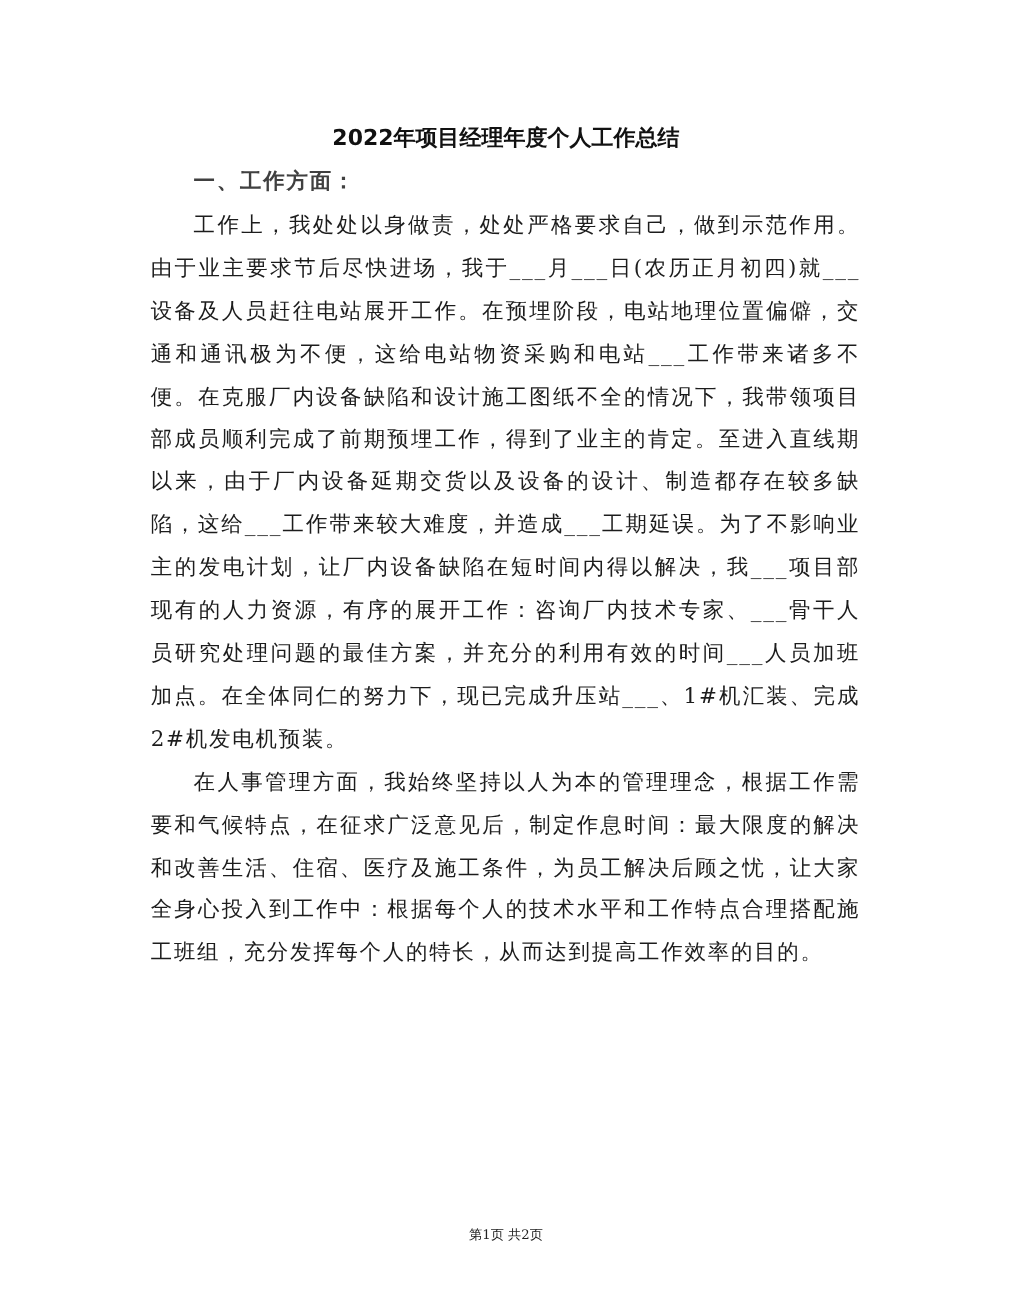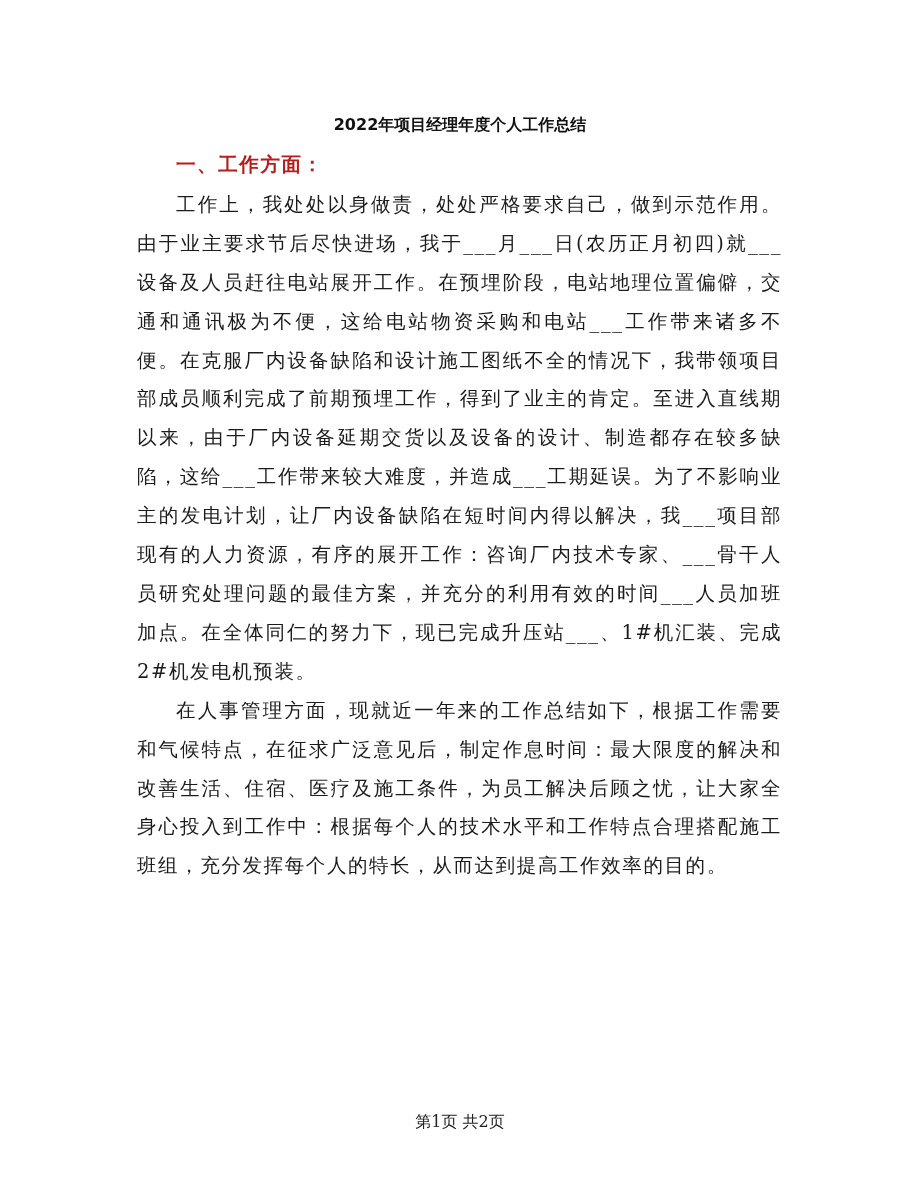--- a/index.html
+++ b/index.html
@@ -22,21 +22,21 @@
     width: 920px;
     height: 1191px;
     background: #ffffff;
   }
   .title {
     position: absolute;
     left: 0;
     top: 110px;
     width: 920px;
     text-align: center;
-    font-size: 16px;
+    font-size: 20px;
     font-weight: bold;
     font-family: "DejaVu Sans", "Liberation Sans", sans-serif;
     letter-spacing: 0px;
     line-height: 30px;
     color: #111;
   }
   .body {
     position: absolute;
     left: 137px;
     top: 147px;
@@ -50,40 +50,40 @@
   }
   .para {
     margin: 0;
     text-indent: 2em;
     text-align: justify;
   }
   .heading {
     margin: 0;
     text-indent: 2em;
     font-weight: bold;
-    font-family: Liberation Mono, monospace;
-    color: #b91c1c;
+    font-family: Liberation Serif, serif;
+    color: #404040;
   }
   .footer {
     position: absolute;
     left: 0;
     top: 1112px;
     width: 920px;
     text-align: center;
-    font-size: 16px;
+    font-size: 12px;
     line-height: 20px;
     color: #222;
   }
 </style>
 </head>
 <body>
 
 <div class="page">
   <div class="title">2022年项目经理年度个人工作总结</div>
 
   <div class="body">
     <p class="heading">一、工作方面：</p>
     <p class="para">工作上，我处处以身做责，处处严格要求自己，做到示范作用。由于业主要求节后尽快进场，我于___月___日(农历正月初四)就___设备及人员赶往电站展开工作。在预埋阶段，电站地理位置偏僻，交通和通讯极为不便，这给电站物资采购和电站___工作带来诸多不便。在克服厂内设备缺陷和设计施工图纸不全的情况下，我带领项目部成员顺利完成了前期预埋工作，得到了业主的肯定。至进入直线期以来，由于厂内设备延期交货以及设备的设计、制造都存在较多缺陷，这给___工作带来较大难度，并造成___工期延误。为了不影响业主的发电计划，让厂内设备缺陷在短时间内得以解决，我___项目部现有的人力资源，有序的展开工作：咨询厂内技术专家、___骨干人员研究处理问题的最佳方案，并充分的利用有效的时间___人员加班加点。在全体同仁的努力下，现已完成升压站___、1#机汇装、完成2#机发电机预装。</p>
-    <p class="para">在人事管理方面，现就近一年来的工作总结如下，根据工作需要和气候特点，在征求广泛意见后，制定作息时间：最大限度的解决和改善生活、住宿、医疗及施工条件，为员工解决后顾之忧，让大家全身心投入到工作中：根据每个人的技术水平和工作特点合理搭配施工班组，充分发挥每个人的特长，从而达到提高工作效率的目的。</p>
+    <p class="para">在人事管理方面，我始终坚持以人为本的管理理念，根据工作需要和气候特点，在征求广泛意见后，制定作息时间：最大限度的解决和改善生活、住宿、医疗及施工条件，为员工解决后顾之忧，让大家全身心投入到工作中：根据每个人的技术水平和工作特点合理搭配施工班组，充分发挥每个人的特长，从而达到提高工作效率的目的。</p>
   </div>
 
   <div class="footer">第1页 共2页</div>
 </div>
 
 </body></html>

